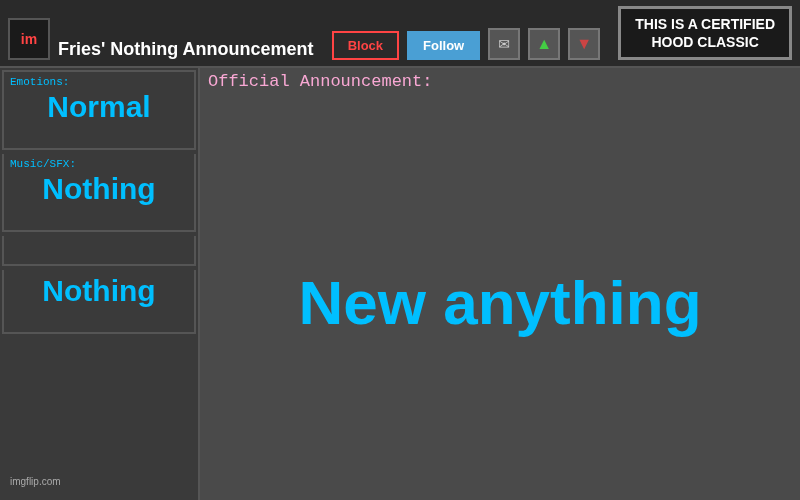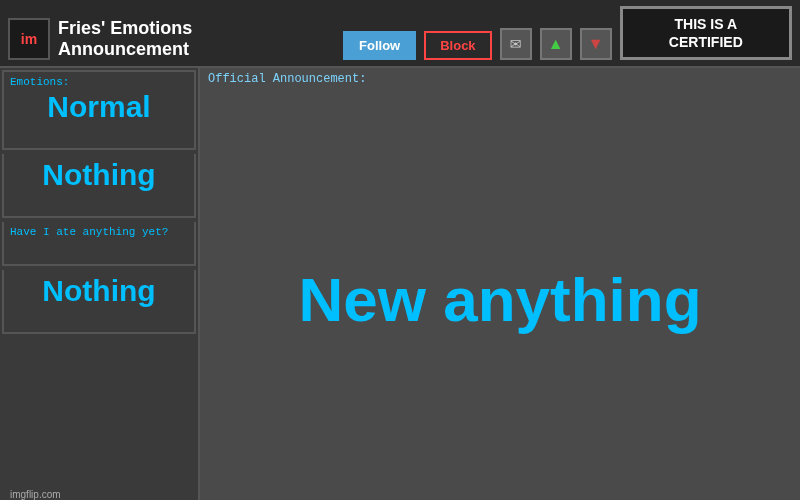--- a/index.html
+++ b/index.html
@@ -131,22 +131,22 @@
 
     
     #announcement {
       flex-grow: 1;
       background: #4a4a4a;
       display: flex;
       flex-direction: column;
     }
 
     #announcement-label {
-      color: #7dd3fc;
-      font-size: 12px;
+      color: #f9a8d4;
+      font-size: 17px;
       padding: 4px 8px;
       font-family: 'Courier New', monospace;
     }
 
     #announcement-content {
       flex-grow: 1;
       display: flex;
       align-items: center;
       justify-content: center;
     }
@@ -155,21 +155,21 @@
       color: #00bfff;
       font-size: 62px;
       font-weight: bold;
       text-align: center;
       line-height: 1.1;
     }
 
     
     #watermark {
       position: absolute;
-      bottom: 0;
+      bottom: 13px;
       left: 4px;
       color: #aaa;
       font-size: 10px;
       padding-left: 6px;
     }
 
     .arrow-up {
       color: #44cc44;
       font-size: 16px;
       font-weight: bold;
@@ -184,50 +184,51 @@
       font-size: 14px;
     }
   </style>
 </head>
 <body>
 
 <div id="header">
   <div id="avatar">
     <span>im</span>
   </div>
-  <span id="header-title">Fries' Emotions Announcement</span>
+  <span id="header-title">Fries' Nothing Announcement</span>
+  <button class="header-btn" id="block-btn">Block</button>
   <button class="header-btn" id="follow-btn">Follow</button>
-  <button class="header-btn" id="block-btn">Block</button>
   <div class="header-icon-btn">
     <span class="mail-icon">✉</span>
   </div>
   <div class="header-icon-btn">
     <span class="arrow-up">▲</span>
   </div>
   <div class="header-icon-btn">
     <span class="arrow-down">▼</span>
   </div>
   <div id="hood-classic">
     <div>THIS IS A CERTIFIED</div>
+    <div>HOOD CLASSIC</div>
   </div>
 </div>
 
 <div id="main">
 
   <div id="sidebar">
 
   <div class="sidebar-section">
         <div class="section-label">Emotions:</div>
         <div class="section-value">Normal</div>
       </div>
       <div class="sidebar-section">
+        <div class="section-label">Music/SFX:</div>
         <div class="section-value">Nothing</div>
       </div>
       <div class="sidebar-section">
-        <div class="section-label">Have I ate anything yet?</div>
       </div>
       <div class="sidebar-section">
         <div class="section-value">Nothing</div>
       </div>
     </div>
 
   <div id="announcement">
     <div id="announcement-label">Official Announcement:</div>
     <div id="announcement-content">
       <div id="announcement-text">New anything</div>

